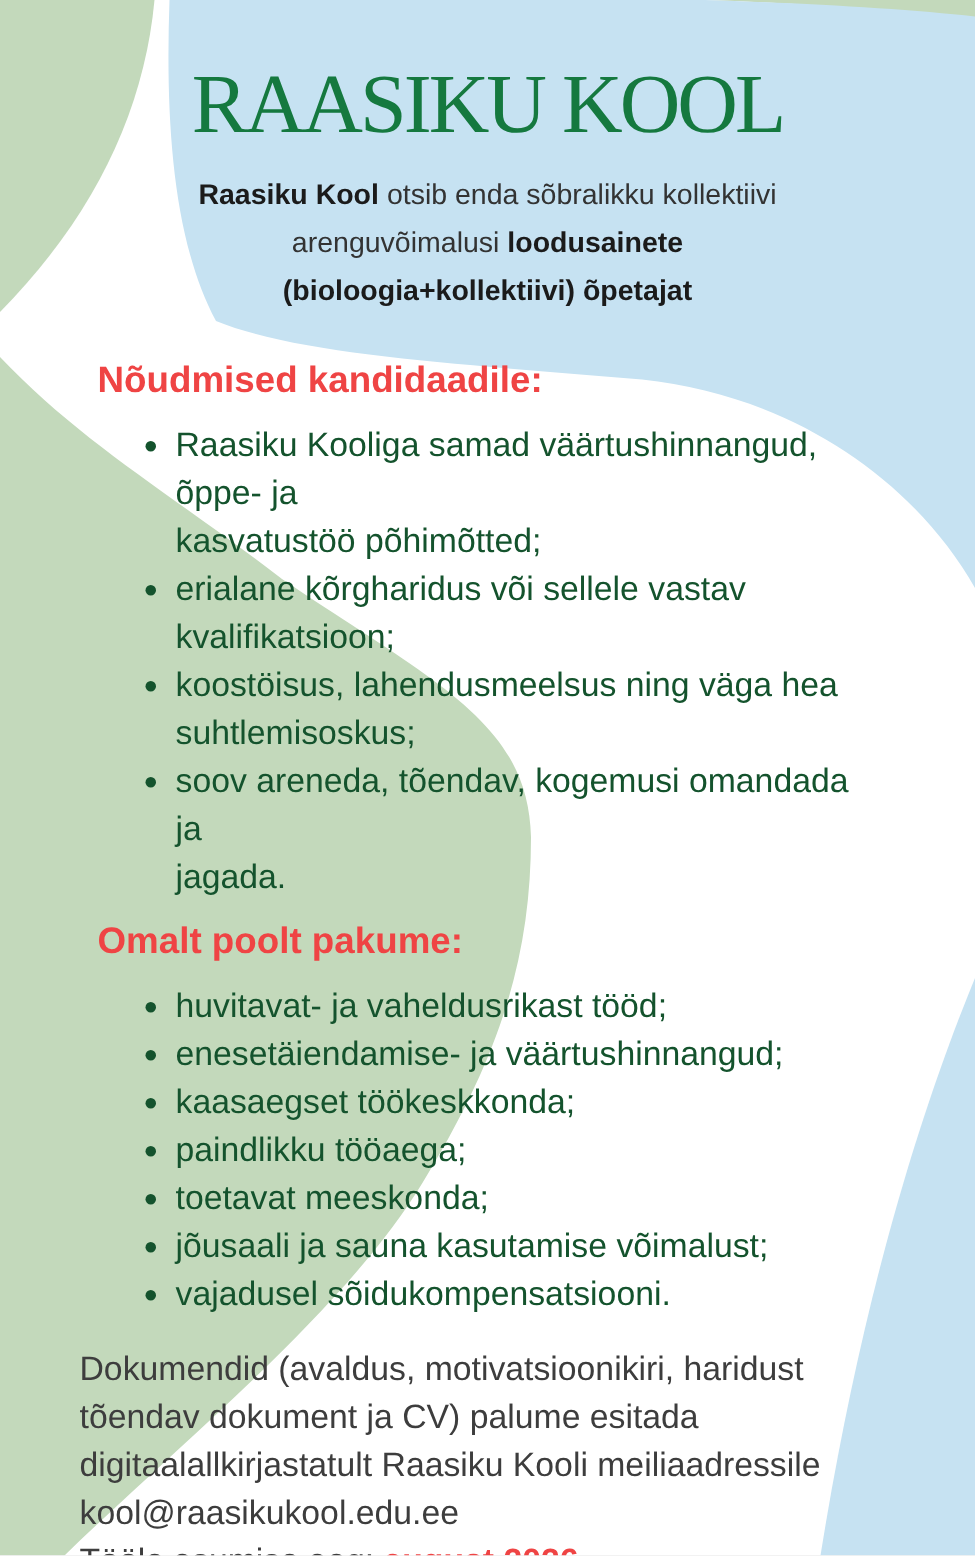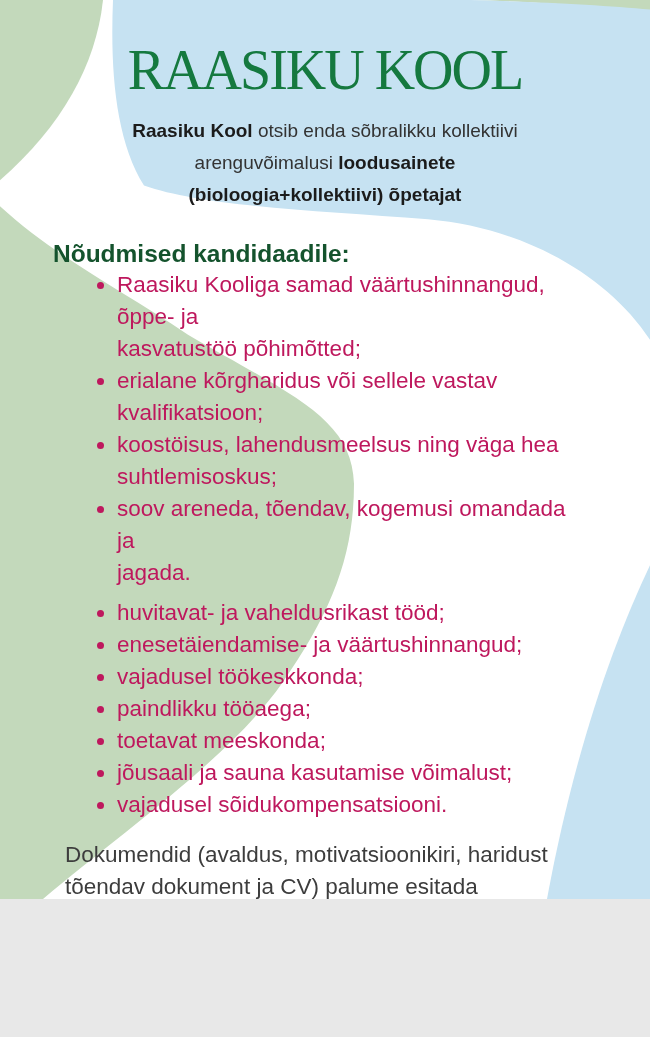--- a/index.html
+++ b/index.html
@@ -1,18 +1,18 @@
 <!DOCTYPE html>
 <html><head>
 <meta charset="utf-8">
 <style>
   html,body{margin:0;padding:0;background:#e8e8e8;}
   .page{
     position:relative;
-    width:650px;height:899px;
+    width:650px;height:1037px;
     margin:0 auto;
     background:#ffffff;
     overflow:hidden;
     font-family:"Liberation Sans", sans-serif;
   }
   .bg{position:absolute;inset:0;width:100%;height:100%;}
   .content{position:absolute;inset:0;}
   .school-title{
     margin:40px 0 0;
     text-align:center;
@@ -28,46 +28,46 @@
     text-align:center;
     font-size:19px;
     line-height:32px;
     color:#333333;
   }
   .intro .b{font-weight:bold;color:#1b1b1b;}
   .section{margin:0 0 0 53px;width:505px;}
   .section-1{margin-top:28px;}
   .section-2{margin-top:8px;}
   .section-heading{
-    margin:0;
+    margin:12px;
     font-size:24.5px;
     line-height:30px;
     font-weight:bold;
-    color:#14532d;
+    color:#ef4444;
   }
   ul.bullets{
     margin:0;
     padding:0 0 0 64px;
     list-style:disc;
     width:470px;
   }
   ul.bullets li{
     font-size:22.5px;
     line-height:32px;
-    color:#be185d;
+    color:#14532d;
     white-space:pre-line;
   }
   .footer{
     margin:18px 0 0 53px;
     width:545px;
     font-size:22.5px;
     line-height:32px;
     color:#3d3d3d;
   }
-  .footer p{margin:12px;white-space:pre-line;}
+  .footer p{margin:0;white-space:pre-line;}
   .footer .b{font-weight:bold;color:#ef4444;}
 </style>
 </head>
 <body>
 
 <div class="page">
 
   <svg class="bg" viewBox="0 0 650 1037" preserveAspectRatio="none" aria-hidden="true">
     <rect x="0" y="0" width="650" height="1037" fill="#ffffff"></rect>
     <path d="M0,0 L103,0 C96,75 62,145 0,208 Z" fill="#c3d9bb"></path>
@@ -95,24 +95,25 @@
           <li>erialane kõrgharidus või sellele vastav
 kvalifikatsioon;</li>
           <li>koostöisus, lahendusmeelsus ning väga hea
 suhtlemisoskus;</li>
           <li>soov areneda, tõendav, kogemusi omandada ja
 jagada.</li>
         </ul>
     </div>
 
     <div class="section section-2">
+      <h2 class="section-heading">Omalt poolt pakume:</h2>
       <ul class="bullets">
           <li>huvitavat- ja vaheldusrikast tööd;</li>
           <li>enesetäiendamise- ja väärtushinnangud;</li>
-          <li>vajadusel töökeskkonda;</li>
+          <li>kaasaegset töökeskkonda;</li>
           <li>paindlikku tööaega;</li>
           <li>toetavat meeskonda;</li>
           <li>jõusaali ja sauna kasutamise võimalust;</li>
           <li>vajadusel sõidukompensatsiooni.</li>
         </ul>
     </div>
 
     <div class="footer">
       <p>Dokumendid (avaldus, motivatsioonikiri, haridust
 tõendav dokument ja CV) palume esitada

